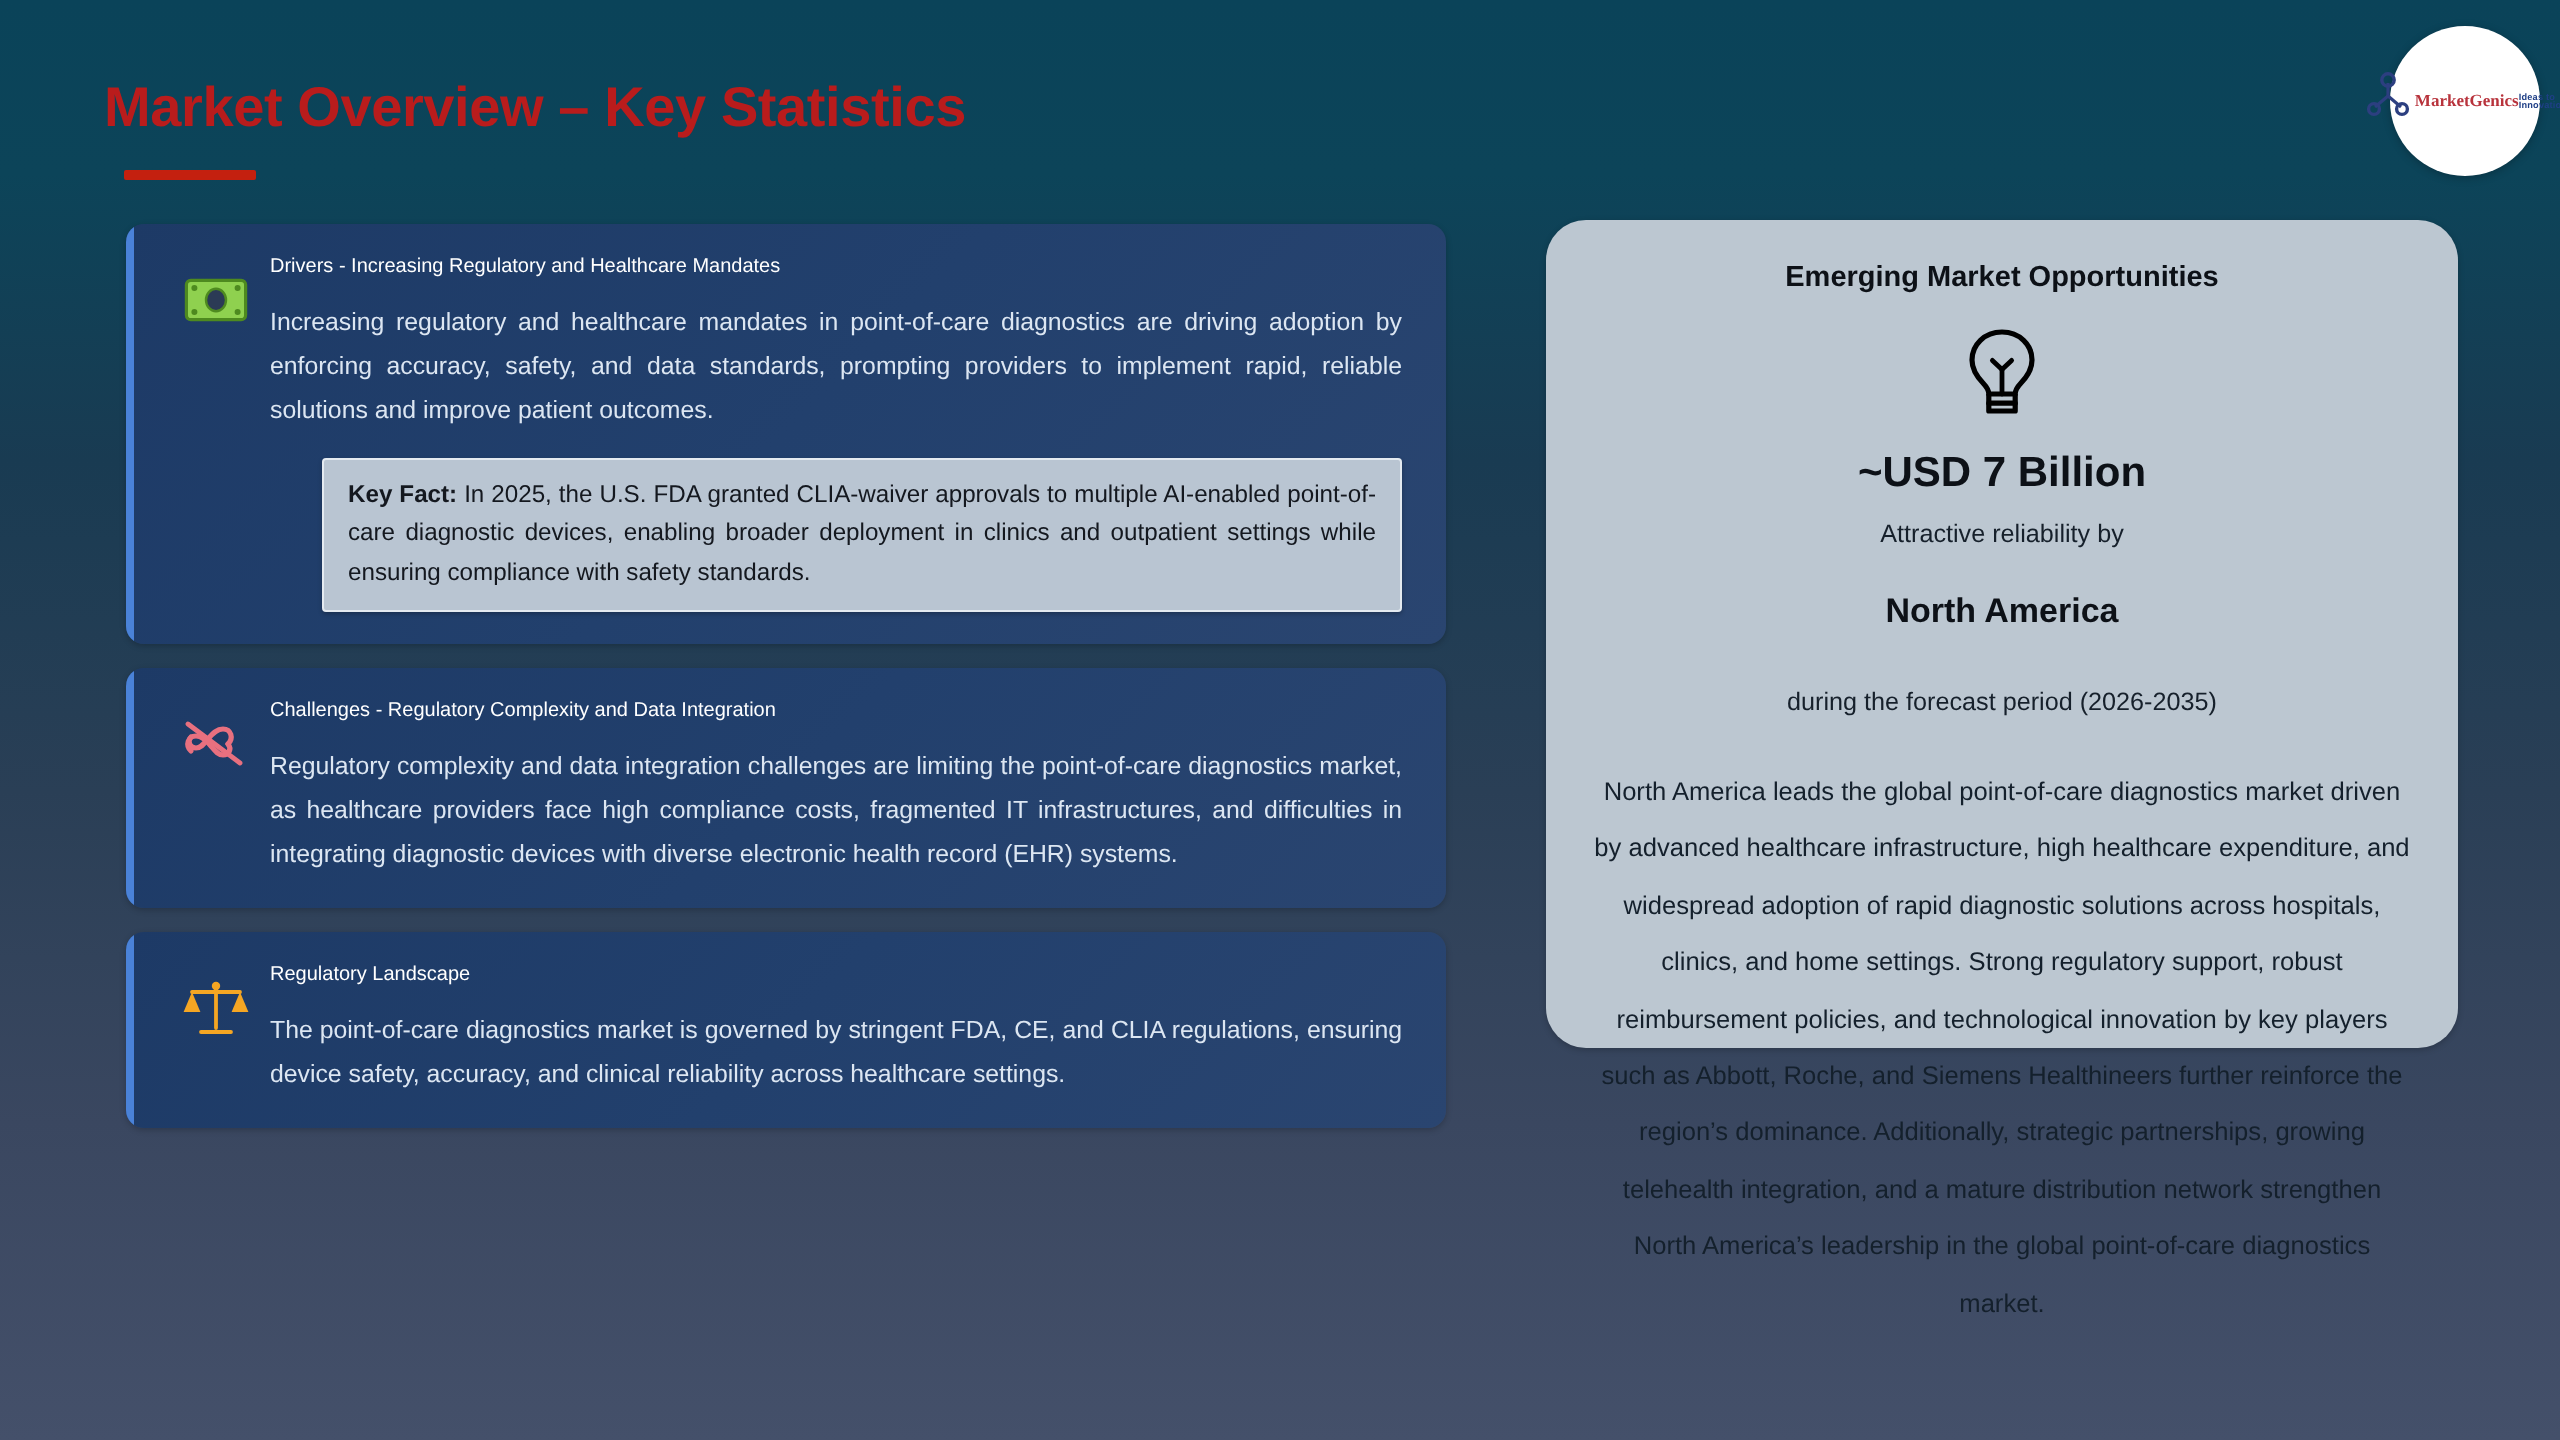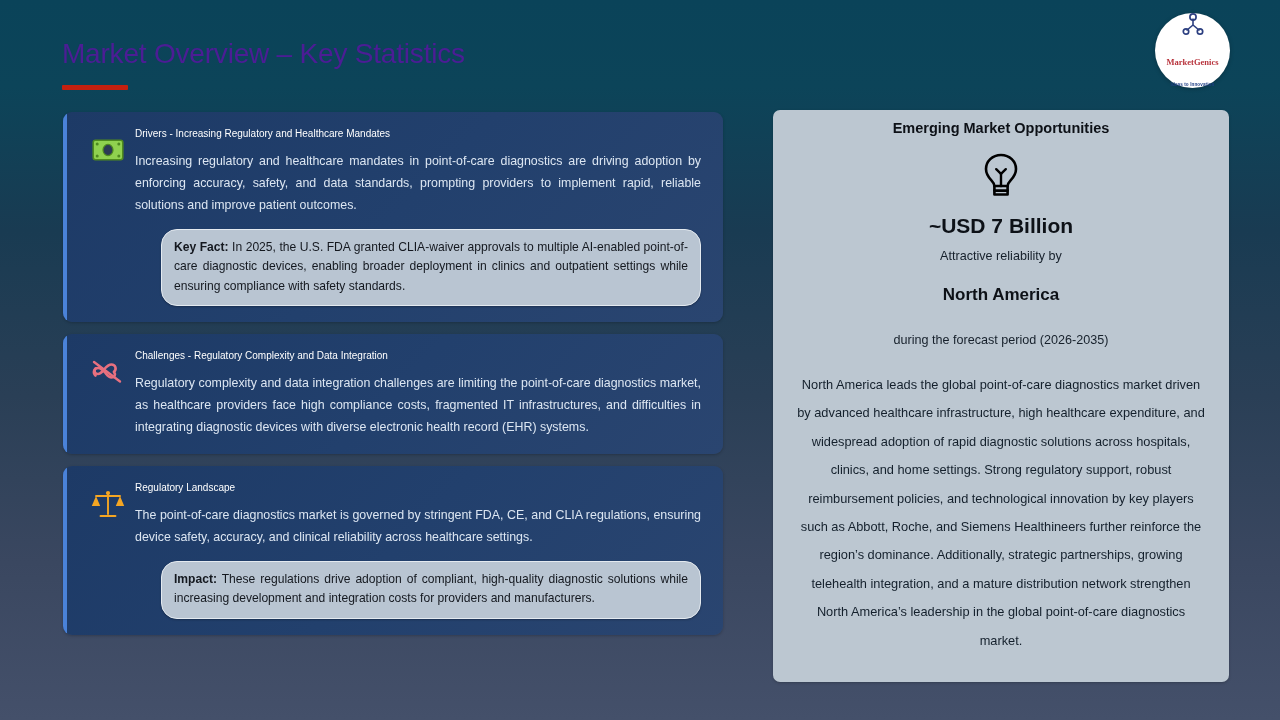--- a/index.html
+++ b/index.html
@@ -5,35 +5,35 @@
   * { margin:0; padding:0; box-sizing:border-box; }
   html,body { width:1280px; height:720px; overflow:hidden; }
   body {
     font-family:"Liberation Sans", sans-serif;
     background:linear-gradient(to bottom, #0a4359 0%, #0c4459 12%, #193b52 32%, #2a3f56 55%, #3a4760 78%, #44506a 100%);
     position:relative;
   }
 
   
   .page-title{
-    position:absolute; left:62px; top:38px;
-    font-size:28px; font-weight:normal; color:#4c1d95;
+    position:absolute; left:52px; top:38px;
+    font-size:28px; font-weight:bold; color:#b91c1c;
     letter-spacing:-0.2px; white-space:nowrap;
   }
   .title-rule{
     position:absolute; left:62px; top:85px;
     width:66px; height:5px; background:#c4200f; border-radius:1px;
   }
 
   
   .logo-badge{
-    position:absolute; left:1155px; top:13px;
+    position:absolute; left:1195px; top:13px;
     width:75px; height:75px; border-radius:50%;
-    background:#ffffff; display:flex; flex-direction:column;
-    align-items:center; justify-content:space-between;
+    background:#ffffff; display:flex; flex-direction:row;
+    align-items:center; justify-content:center;
     box-shadow:0 1px 4px rgba(0,0,0,.25);
   }
   .logo-mark{ margin-bottom:1px; }
   .logo-name{
     font-size:8.5px; font-weight:bold; color:#b8333c;
     font-family:"Liberation Serif", serif; line-height:1;
   }
   .logo-tag{
     font-size:4.6px; font-weight:bold; color:#1f3f86;
     margin-top:1.5px; letter-spacing:.1px; line-height:1;
@@ -69,34 +69,34 @@
   }
   .card-text{
     font-size:12.4px; color:#dce6f2; line-height:1.78;
     text-align:justify; text-justify:inter-word;
   }
 
   .note-box{
     margin:13px 0 0 76px;
     background:#b9c5d2;
     border:1px solid #e4eaf0;
-    border-radius:16px;
+    border-radius:2px;
     padding:8px 12px 9px 12px;
     font-size:12.1px; color:#14181f; line-height:1.62;
     text-align:justify; text-justify:inter-word;
     box-shadow:0 1px 2px rgba(0,0,0,.25);
   }
   .note-box b{ font-weight:bold; }
 
   
   .right-panel{
     position:absolute; left:773px; top:110px;
-    width:456px; height:572px;
-    background:#bcc7d1; border-radius:7px;
-    padding:6px 22px 10px 22px;
+    width:456px; height:414px;
+    background:#bcc7d1; border-radius:20px;
+    padding:17px 22px 10px 22px;
     box-shadow:0 1px 3px rgba(0,0,0,.22);
     text-align:center;
   }
   .rp-title{
     font-size:14.5px; font-weight:bold; color:#0d1117; margin-top:4px;
   }
   .rp-bulb{ margin:14px 0 12px 0; display:flex; justify-content:center; }
   .rp-value{ font-size:21px; font-weight:bold; color:#0d1117; margin-top:4px; }
   .rp-sub{ font-size:12.6px; color:#16202b; margin-top:11px; }
   .rp-region{ font-size:17px; font-weight:bold; color:#0d1117; margin-top:22px; }
@@ -177,21 +177,20 @@
           <circle cx="17" cy="4" r="2.1" fill="#f5a623"></circle>
           <path d="M5 7 L0.8 17 H9.2 Z" fill="#f5a623"></path>
           <path d="M29 7 L24.8 17 H33.2 Z" fill="#f5a623"></path>
         </svg>
       </div>
       <div class="card-body">
         <div class="card-title">Regulatory Landscape</div>
         <div class="card-text">The point-of-care diagnostics market is governed by stringent FDA, CE, and CLIA regulations, ensuring device safety, accuracy, and clinical reliability across healthcare settings.</div>
       </div>
     </div>
-    <div class="note-box"><b>Impact:</b><span> These regulations drive adoption of compliant, high-quality diagnostic solutions while increasing development and integration costs for providers and manufacturers.</span></div>
   </div>
 
 </div>
 
 <div class="right-panel">
   <div class="rp-title">Emerging Market Opportunities</div>
   <div class="rp-bulb">
     <svg width="52" height="52" viewBox="0 0 52 52">
       <path d="M26 5 C17.2 5 11 11.4 11 19 C11 24 13.6 27.5 16.6 30.6 C18.4 32.5 19.4 34 19.4 36 L32.6 36 C32.6 34 33.6 32.5 35.4 30.6 C38.4 27.5 41 24 41 19 C41 11.4 34.8 5 26 5 Z" fill="none" stroke="#000" stroke-width="2.6" stroke-linejoin="round"></path>
       <line x1="19.4" y1="40.6" x2="32.6" y2="40.6" stroke="#000" stroke-width="2.6" stroke-linecap="round"></line>

